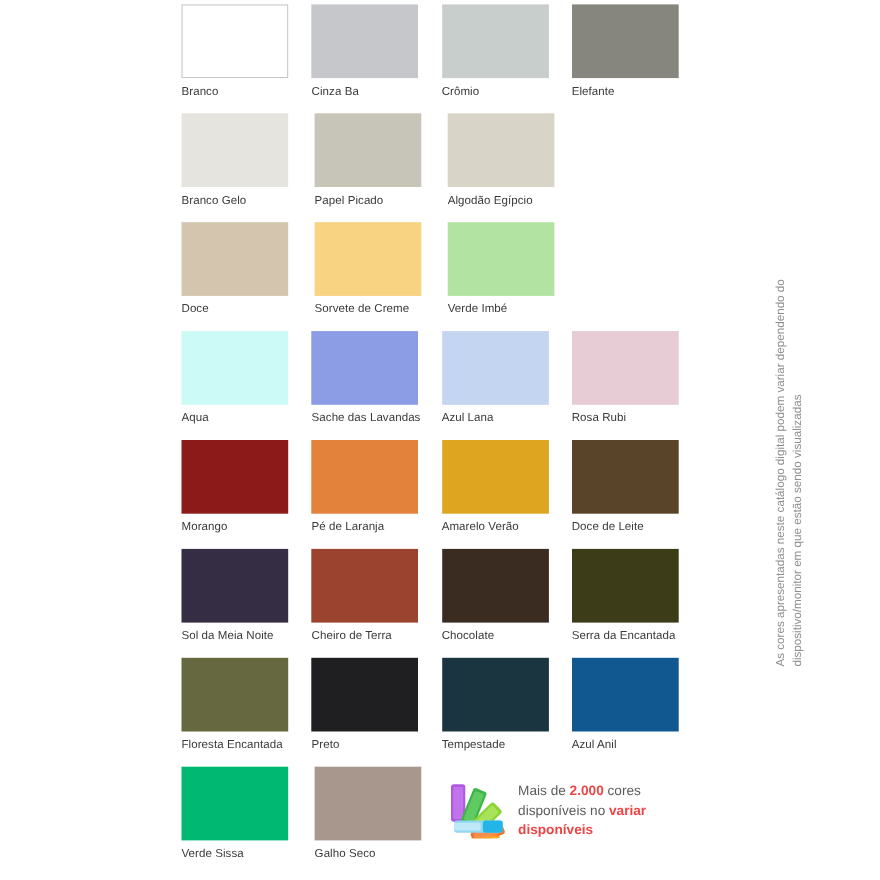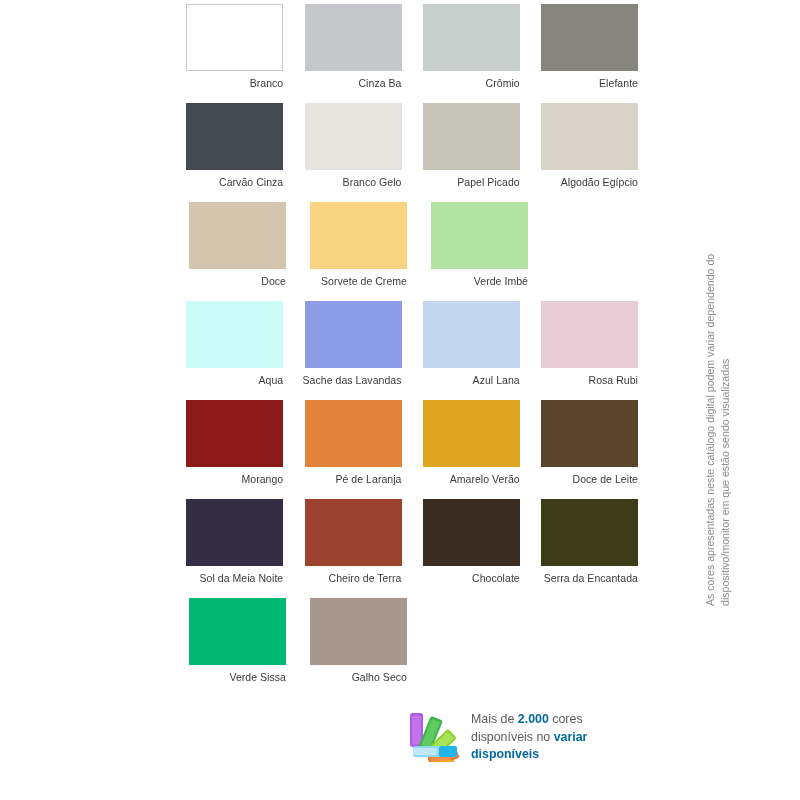--- a/index.html
+++ b/index.html
@@ -31,21 +31,21 @@
   .swatch-row {
     display: flex;
     height: 99px;
   }
 
   .swatch-cell {
     width: 121px;
     margin-right: 0px;
     display: flex;
     flex-direction: column;
-    align-items: flex-end;
+    align-items: flex-start;
   }
 
   .swatch-chip {
     width: 97px;
     height: 67px;
     display: block;
   }
 
   .swatch-chip.bordered {
     border: 1px solid #c8c8c8;
@@ -78,21 +78,21 @@
     margin-right: 8px;
   }
 
   #promo-text {
     font-size: 12.4px;
     line-height: 17.5px;
     color: #5b5b5b;
     padding-top: 5px;
   }
 
-  #promo-text b { color: #0369a1; font-weight: bold; }
+  #promo-text b { color: #ef4444; font-weight: bold; }
 
   
   #disclaimer {
     position: absolute;
     left: 703px;
     top: 186px;
     width: 420px;
     transform: rotate(-90deg);
     transform-origin: 0 0;
     margin-left: 0;
@@ -127,24 +127,20 @@
           <div class="swatch-chip" style="background: rgb(200, 206, 203);"></div>
           <div class="swatch-label">Crômio</div>
         </div>
         <div class="swatch-cell">
           <div class="swatch-chip" style="background: rgb(134, 134, 127);"></div>
           <div class="swatch-label">Elefante</div>
         </div>
       </div>
       <div class="swatch-row">
         <div class="swatch-cell">
-          <div class="swatch-chip" style="background: rgb(69, 74, 80);"></div>
-          <div class="swatch-label">Carvão Cinza</div>
-        </div>
-        <div class="swatch-cell">
           <div class="swatch-chip" style="background: rgb(230, 228, 223);"></div>
           <div class="swatch-label">Branco Gelo</div>
         </div>
         <div class="swatch-cell">
           <div class="swatch-chip" style="background: rgb(199, 196, 184);"></div>
           <div class="swatch-label">Papel Picado</div>
         </div>
         <div class="swatch-cell">
           <div class="swatch-chip" style="background: rgb(216, 213, 200);"></div>
           <div class="swatch-label">Algodão Egípcio</div>
@@ -209,20 +205,38 @@
           <div class="swatch-chip" style="background: rgb(156, 67, 48);"></div>
           <div class="swatch-label">Cheiro de Terra</div>
         </div>
         <div class="swatch-cell">
           <div class="swatch-chip" style="background: rgb(59, 44, 34);"></div>
           <div class="swatch-label">Chocolate</div>
         </div>
         <div class="swatch-cell">
           <div class="swatch-chip" style="background: rgb(61, 60, 24);"></div>
           <div class="swatch-label">Serra da Encantada</div>
+        </div>
+      </div>
+      <div class="swatch-row">
+        <div class="swatch-cell">
+          <div class="swatch-chip" style="background: rgb(102, 105, 63);"></div>
+          <div class="swatch-label">Floresta Encantada</div>
+        </div>
+        <div class="swatch-cell">
+          <div class="swatch-chip" style="background: rgb(31, 31, 33);"></div>
+          <div class="swatch-label">Preto</div>
+        </div>
+        <div class="swatch-cell">
+          <div class="swatch-chip" style="background: rgb(27, 53, 64);"></div>
+          <div class="swatch-label">Tempestade</div>
+        </div>
+        <div class="swatch-cell">
+          <div class="swatch-chip" style="background: rgb(16, 88, 143);"></div>
+          <div class="swatch-label">Azul Anil</div>
         </div>
       </div>
       <div class="swatch-row">
         <div class="swatch-cell">
           <div class="swatch-chip" style="background: rgb(0, 184, 113);"></div>
           <div class="swatch-label">Verde Sissa</div>
         </div>
         <div class="swatch-cell">
           <div class="swatch-chip" style="background: rgb(168, 151, 141);"></div>
           <div class="swatch-label">Galho Seco</div>

